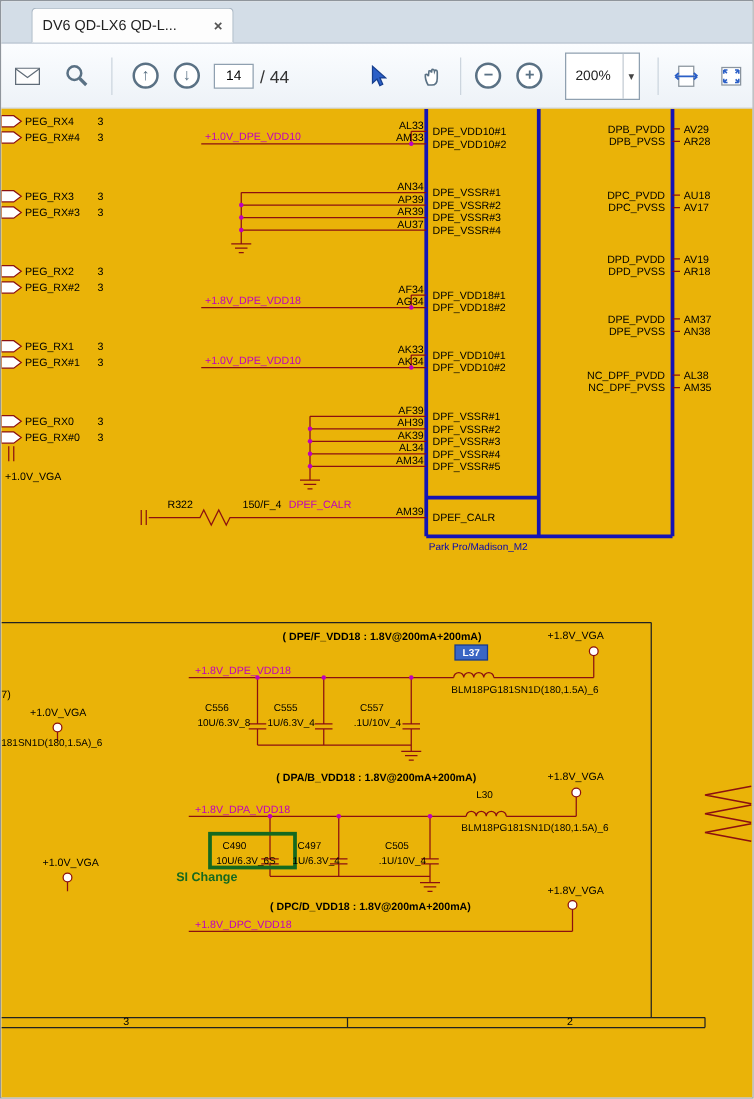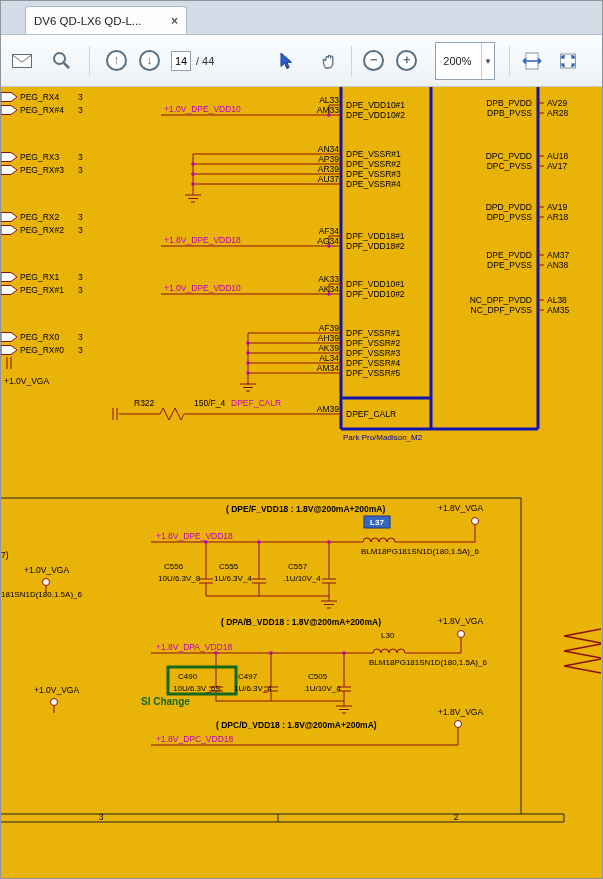--- a/index.html
+++ b/index.html
@@ -13,23 +13,23 @@
   .tab-title{font-size:11.5px;color:#222;white-space:nowrap;overflow:hidden;flex:1;}
   .tab-close{font-size:12px;color:#555;margin-left:6px;font-weight:bold;cursor:default;}
   .toolbar{position:absolute;top:34px;left:0;width:100%;height:52px;
            background:linear-gradient(#fbfdff,#edf2f7);border-bottom:1px solid #c5ced8;
            display:flex;align-items:center;box-sizing:border-box;}
   .tbtn{background:none;border:none;padding:2px;display:flex;align-items:center;justify-content:center;}
   .circle-glyph{width:21px;height:21px;border:2px solid #5a7184;border-radius:50%;color:#5a7184;
                 font-size:13px;line-height:16px;text-align:center;font-weight:bold;
                 box-sizing:border-box;display:inline-block;background:#fff;}
   .vsep{width:1px;height:30px;background:#ccd5de;}
-  .page-input{width:20px;height:20px;border:1px solid #8fa0b0;text-align:center;font-size:11px;
+  .page-input{width:32px;height:20px;border:1px solid #8fa0b0;text-align:center;font-size:11px;
               font-family:"Liberation Sans",sans-serif;box-sizing:border-box;}
-  .page-total{font-size:11px;color:#333;}
+  .page-total{font-size:14px;color:#333;}
   .zoom-select{display:flex;align-items:center;border:1px solid #8fa0b0;background:#fff;height:38px;
                padding:0 0 0 7px;font-size:11px;color:#222;box-sizing:border-box;}
   .zoom-caret{margin-left:8px;font-size:9px;color:#444;border-left:1px solid #c3cbd3;
               padding:0 4px;height:100%;display:flex;align-items:center;}
   .content{position:absolute;top:86px;left:0;width:601px;height:791px;background:#eab308;overflow:hidden;}
   svg text{font-family:"Liberation Sans",sans-serif;}
   .t  {font-size:8.5px;fill:#000;}
   .t8 {font-size:8px;fill:#000;}
   .tm {font-size:8.5px;fill:#bf00bf;}
   .tb {font-size:8px;fill:#0000b4;}

